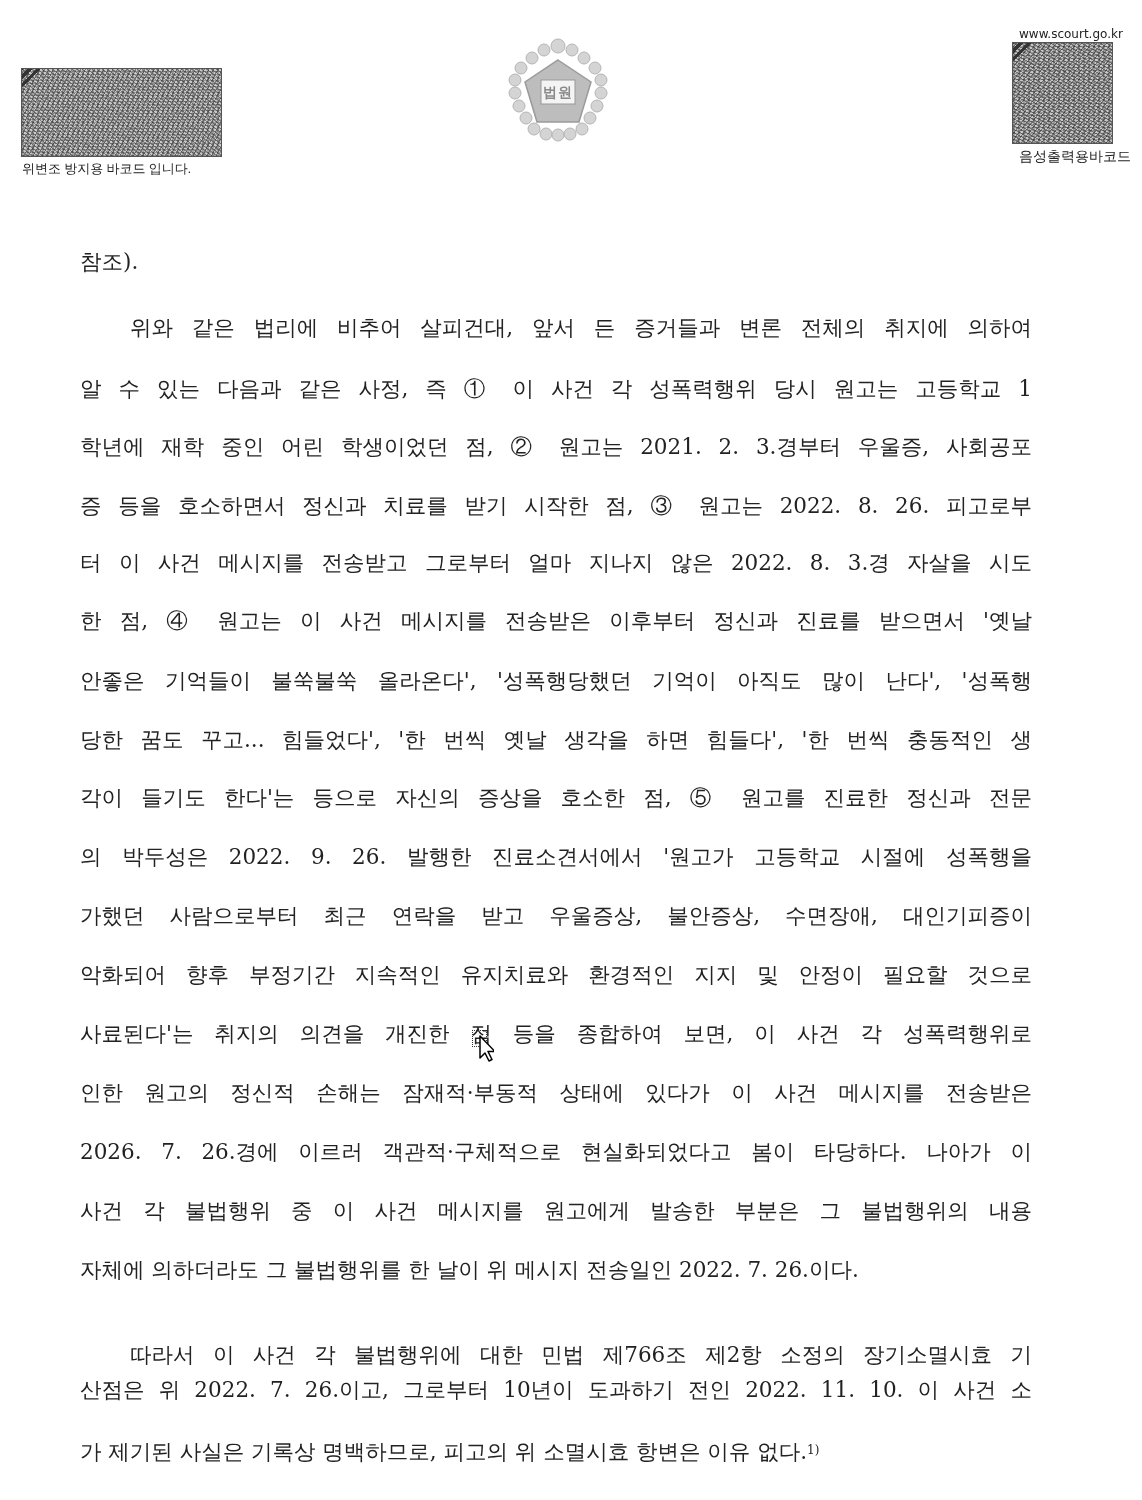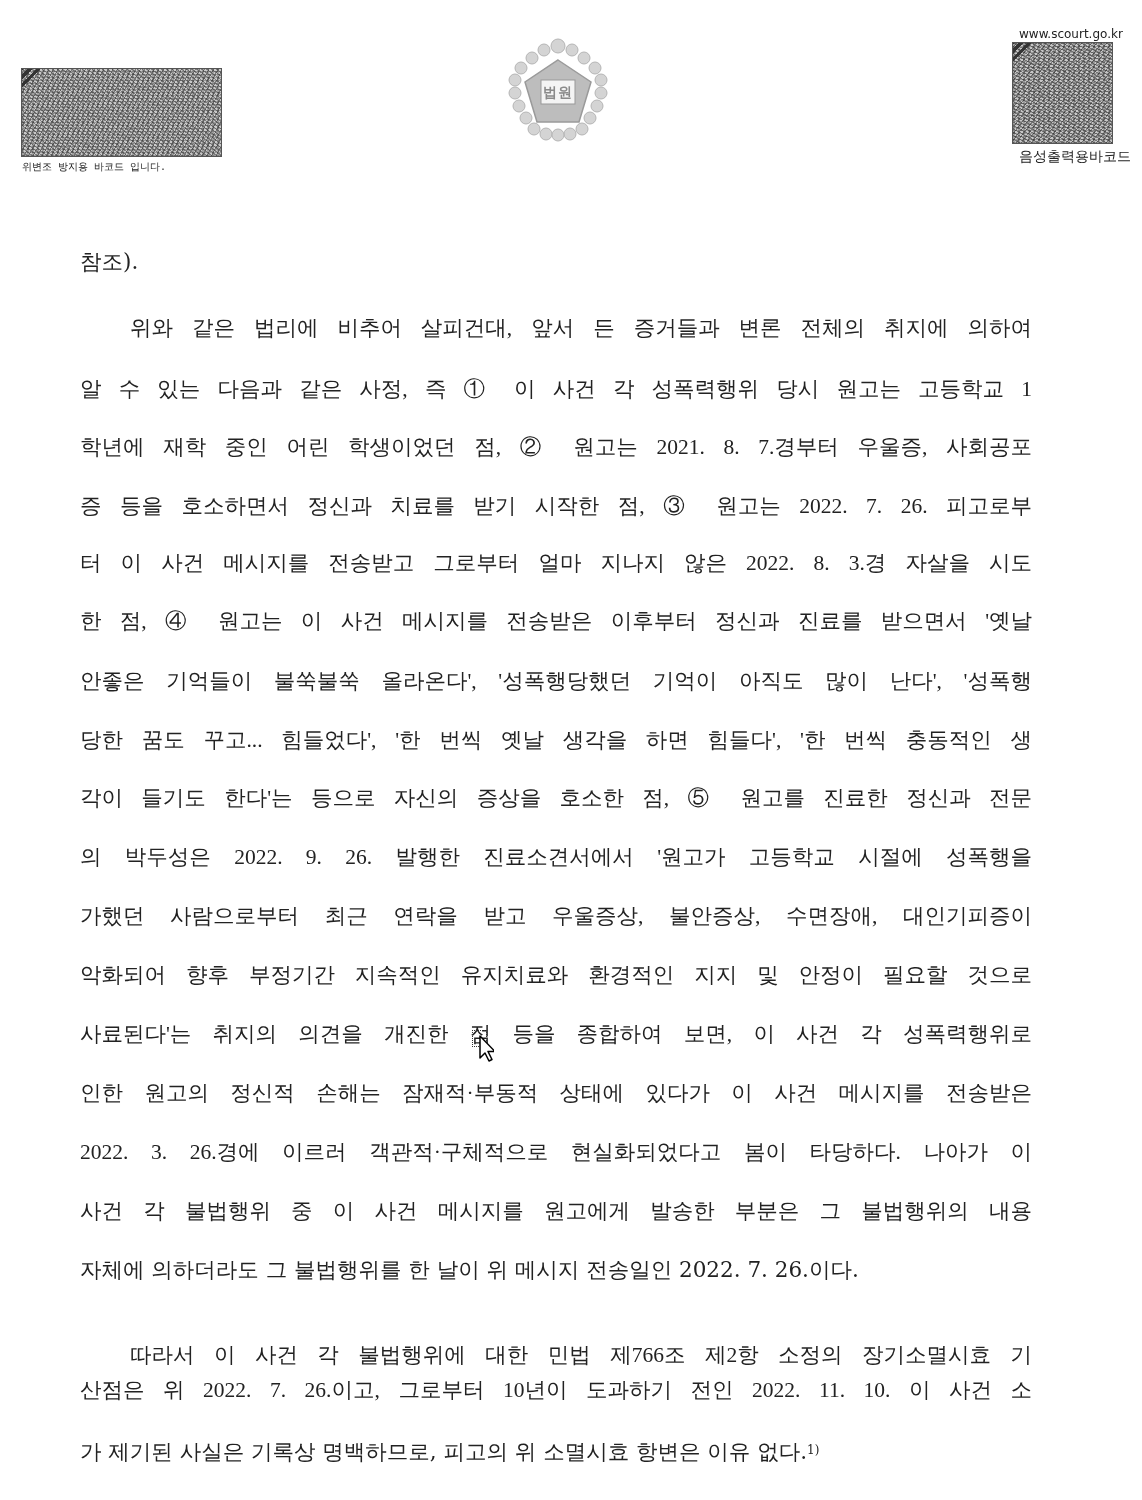--- a/index.html
+++ b/index.html
@@ -6,35 +6,35 @@
   body { width: 1142px; height: 1500px; position: relative; overflow: hidden; font-family: "DejaVu Serif", "Liberation Serif", serif; color: #222; }
   .barcode-left { position: absolute; left: 21px; top: 68px; width: 201px; height: 89px; border: 1px solid #555; box-sizing: border-box; overflow: hidden;
     background:
       repeating-linear-gradient(37deg, rgba(60,60,60,0.55) 0 1px, transparent 1px 3px),
       repeating-linear-gradient(-61deg, rgba(40,40,40,0.5) 0 1px, transparent 1px 4px),
       repeating-linear-gradient(90deg, rgba(80,80,80,0.35) 0 2px, transparent 2px 5px),
       repeating-linear-gradient(0deg, rgba(70,70,70,0.35) 0 1px, transparent 1px 3px),
       #c9c9c9; }
   .barcode-left .corner, .barcode-right .corner { position: absolute; left: 0; top: 0; width: 22px; height: 22px;
     background: repeating-linear-gradient(-45deg, #333 0 3px, transparent 3px 6px); clip-path: polygon(0 0, 100% 0, 0 100%); }
-  .barcode-left-caption { position: absolute; left: 22px; top: 160px; font-family: Liberation Mono, monospace; font-size: 10px; color: #222; white-space: nowrap; }
+  .barcode-left-caption { position: absolute; left: 22px; top: 160px; font-family: Liberation Serif, serif; font-size: 13px; color: #222; white-space: nowrap; }
   .url-caption { position: absolute; left: 1019px; top: 27px; font-family: "DejaVu Sans", "Liberation Sans", sans-serif; font-size: 12px; color: #222; white-space: nowrap; }
   .barcode-right { position: absolute; left: 1012px; top: 42px; width: 101px; height: 102px; border: 1px solid #555; box-sizing: border-box; overflow: hidden;
     background:
       repeating-linear-gradient(29deg, rgba(50,50,50,0.55) 0 1px, transparent 1px 3px),
       repeating-linear-gradient(-53deg, rgba(40,40,40,0.5) 0 1px, transparent 1px 4px),
       repeating-linear-gradient(90deg, rgba(80,80,80,0.35) 0 2px, transparent 2px 5px),
       repeating-linear-gradient(0deg, rgba(70,70,70,0.35) 0 1px, transparent 1px 3px),
       #c7c7c7; }
   .barcode-right-caption { position: absolute; left: 1019px; top: 148px; font-family: "DejaVu Sans", "Liberation Sans", sans-serif; font-size: 14px; color: #222; white-space: nowrap; }
   .emblem { position: absolute; left: 503px; top: 36px; width: 110px; height: 108px; }
   .emblem-label { position: absolute; left: 0; top: 0; width: 110px; height: 108px; display: flex; align-items: center; justify-content: center; font-family: "DejaVu Sans", "Liberation Sans", sans-serif; font-size: 15px; font-weight: bold; color: #ffffff; letter-spacing: 1px; padding-top: 6px; box-sizing: border-box; text-shadow: 0 0 1px #777; text-align: center; }
   .body-text { position: absolute; left: 80px; width: 952px; font-size: 21.5px; }
   .line { position: absolute; left: 0; width: 952px; white-space: nowrap; height: 30px; line-height: 30px; }
-  .line.justify { text-align: justify; text-align-last: justify; font-family: Liberation Serif, serif; }
+  .line.justify { text-align: justify; text-align-last: justify; }
   .line.indent { padding-left: 50px; box-sizing: border-box; }
   .footnote-ref { font-size: 12px; vertical-align: 5px; }
   .cursor { position: absolute; left: 470px; top: 1030px; width: 24px; height: 32px; }
   .cursor-box { position: absolute; left: 472px; top: 1030px; width: 13px; height: 15px; border: 1px dotted #333; }
 </style>
 </head>
 <body>
 
 <div class="barcode-left">
   <div class="corner"></div>
@@ -74,33 +74,33 @@
 <div class="url-caption">www.scourt.go.kr</div>
 <div class="barcode-right">
   <div class="corner"></div>
 </div>
 <div class="barcode-right-caption">음성출력용바코드</div>
 
 <div class="body-text" id="body-text">
     <div class="line" style="top: 247px;"><span>참조).</span></div>
     <div class="line justify indent" style="top: 313px;"><span>위와 같은 법리에 비추어 살피건대, 앞서 든 증거들과 변론 전체의 취지에 의하여</span></div>
     <div class="line justify" style="top: 374px;"><span>알 수 있는 다음과 같은 사정, 즉 ① 이 사건 각 성폭력행위 당시 원고는 고등학교 1</span></div>
-    <div class="line justify" style="top: 432px;"><span>학년에 재학 중인 어린 학생이었던 점, ② 원고는 2021. 8. 7.경부터 우울증, 사회공포</span></div>
-    <div class="line justify" style="top: 491px;"><span>증 등을 호소하면서 정신과 치료를 받기 시작한 점, ③ 원고는 2022. 7. 26. 피고로부</span></div>
+    <div class="line justify" style="top: 432px;"><span>학년에 재학 중인 어린 학생이었던 점, ② 원고는 2021. 2. 3.경부터 우울증, 사회공포</span></div>
+    <div class="line justify" style="top: 491px;"><span>증 등을 호소하면서 정신과 치료를 받기 시작한 점, ③ 원고는 2022. 8. 26. 피고로부</span></div>
     <div class="line justify" style="top: 548px;"><span>터 이 사건 메시지를 전송받고 그로부터 얼마 지나지 않은 2022. 8. 3.경 자살을 시도</span></div>
     <div class="line justify" style="top: 606px;"><span>한 점, ④ 원고는 이 사건 메시지를 전송받은 이후부터 정신과 진료를 받으면서 '옛날</span></div>
     <div class="line justify" style="top: 666px;"><span>안좋은 기억들이 불쑥불쑥 올라온다', '성폭행당했던 기억이 아직도 많이 난다', '성폭행</span></div>
     <div class="line justify" style="top: 725px;"><span>당한 꿈도 꾸고... 힘들었다', '한 번씩 옛날 생각을 하면 힘들다', '한 번씩 충동적인 생</span></div>
     <div class="line justify" style="top: 783px;"><span>각이 들기도 한다'는 등으로 자신의 증상을 호소한 점, ⑤ 원고를 진료한 정신과 전문</span></div>
     <div class="line justify" style="top: 842px;"><span>의 박두성은 2022. 9. 26. 발행한 진료소견서에서 '원고가 고등학교 시절에 성폭행을</span></div>
     <div class="line justify" style="top: 901px;"><span>가했던 사람으로부터 최근 연락을 받고 우울증상, 불안증상, 수면장애, 대인기피증이</span></div>
     <div class="line justify" style="top: 960px;"><span>악화되어 향후 부정기간 지속적인 유지치료와 환경적인 지지 및 안정이 필요할 것으로</span></div>
     <div class="line justify" style="top: 1019px;"><span>사료된다'는 취지의 의견을 개진한 점 등을 종합하여 보면, 이 사건 각 성폭력행위로</span></div>
     <div class="line justify" style="top: 1078px;"><span>인한 원고의 정신적 손해는 잠재적·부동적 상태에 있다가 이 사건 메시지를 전송받은</span></div>
-    <div class="line justify" style="top: 1137px;"><span>2022. 3. 26.경에 이르러 객관적·구체적으로 현실화되었다고 봄이 타당하다. 나아가 이</span></div>
+    <div class="line justify" style="top: 1137px;"><span>2026. 7. 26.경에 이르러 객관적·구체적으로 현실화되었다고 봄이 타당하다. 나아가 이</span></div>
     <div class="line justify" style="top: 1196px;"><span>사건 각 불법행위 중 이 사건 메시지를 원고에게 발송한 부분은 그 불법행위의 내용</span></div>
     <div class="line" style="top: 1255px;"><span>자체에 의하더라도 그 불법행위를 한 날이 위 메시지 전송일인 2022. 7. 26.이다.</span></div>
     <div class="line justify indent" style="top: 1304px; margin-top: 36px;"><span>따라서 이 사건 각 불법행위에 대한 민법 제766조 제2항 소정의 장기소멸시효 기</span></div>
     <div class="line justify" style="top: 1375px;"><span>산점은 위 2022. 7. 26.이고, 그로부터 10년이 도과하기 전인 2022. 11. 10. 이 사건 소</span></div>
     <div class="line" style="top: 1435px;"><span>가 제기된 사실은 기록상 명백하므로, 피고의 위 소멸시효 항변은 이유 없다.</span><span class="footnote-ref">1)</span></div>
   </div>
 
 <div class="cursor-box"></div>
 <div class="cursor">
   <svg width="24" height="32" viewBox="0 0 24 32" xmlns="http://www.w3.org/2000/svg">

